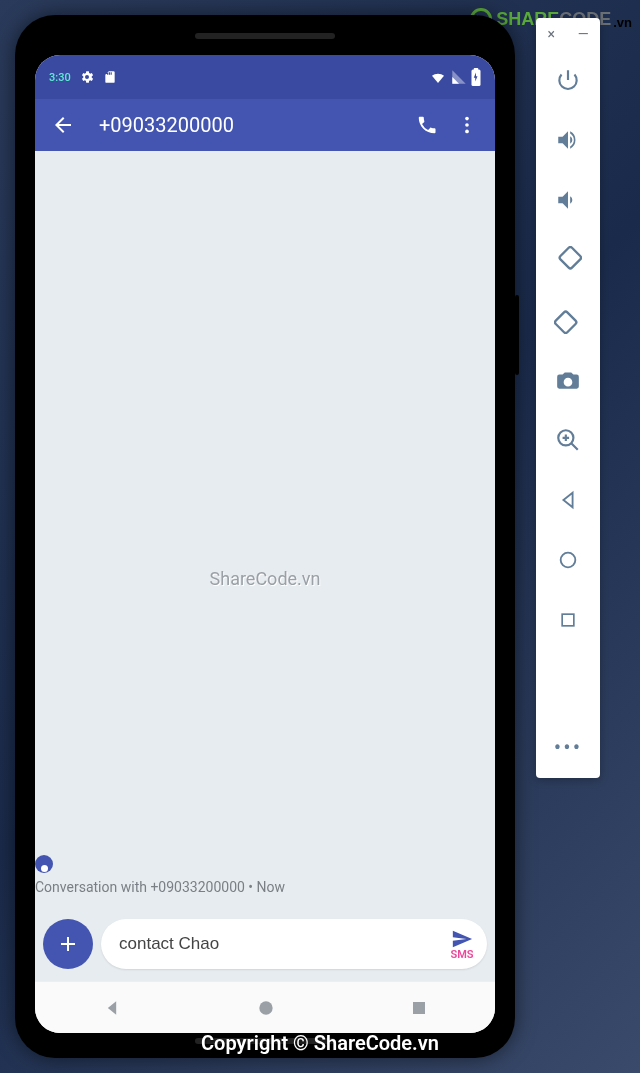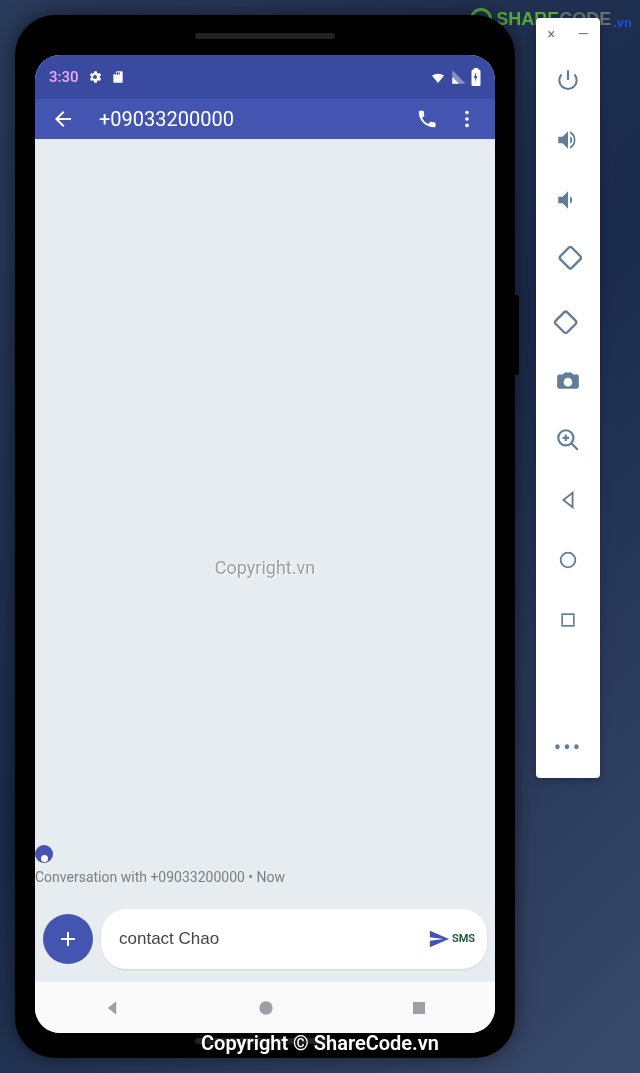--- a/index.html
+++ b/index.html
@@ -77,31 +77,31 @@
   }
 
   
   .status-bar {
     background: #3a4aa0;
     height: 44px;
     display: flex;
     align-items: center;
     justify-content: space-between;
     padding: 0 14px;
-    color: #f0abfc;
-    font-size: 15px;
+    color: #5eead4;
+    font-size: 11px;
     font-weight: 500;
   }
   .status-left { display: flex; align-items: center; gap: 8px; }
   .status-right { display: flex; align-items: center; gap: 4px; }
 
   
   .app-bar {
     background: #4355b1;
-    height: 40px;
+    height: 52px;
     display: flex;
     align-items: center;
     padding: 0 8px;
     color: #fff;
   }
   .app-bar .back { width: 40px; display:flex; align-items:center; justify-content:center; }
   .app-bar .title { flex: 1; font-size: 20px; padding-left: 16px; }
   .app-bar .action { width: 40px; display:flex; align-items:center; justify-content:center; }
 
   
@@ -160,39 +160,39 @@
     display:flex;
     align-items:center;
     justify-content:center;
     color:#fff;
     font-size: 28px;
   }
   .message-pill {
     flex:1;
     background:#fff;
     border-radius: 25px;
-    height: 60px;
+    height: 50px;
     display:flex;
     align-items:center;
     padding: 0 8px 0 18px;
     box-shadow: 0 1px 2px rgba(0,0,0,0.1);
   }
   .message-pill input {
     flex:1;
     border:none;
     outline:none;
     font-size:17px;
     color:#444;
     background:transparent;
   }
   .send-stack {
     display:flex;
-    flex-direction:row;
-    align-items:center;
-    color:#14532d;
+    flex-direction:column;
+    align-items:center;
+    color:#ec4899;
     padding: 0 4px;
   }
   .send-stack .label {
     font-size: 11px;
     font-weight:600;
     margin-top:-2px;
   }
 
   
   .nav-bar {
@@ -259,21 +259,21 @@
     position:relative; margin-right:4px;
   }
   .sharecode-logo .circ::before {
     content:""; position:absolute; left:4px; top:4px;
     border-left:5px solid #5aaa3a;
     border-top:4px solid transparent;
     border-bottom:4px solid transparent;
   }
   .sharecode-logo .s1 { color:#5aaa3a; font-size:18px; }
   .sharecode-logo .s2 { color:#6a6f73; font-size:18px; }
-  .sharecode-logo .vn { color:#1d4ed8; font-size:13px; margin-left:2px; margin-top:6px;}
+  .sharecode-logo .vn { color:#000000; font-size:13px; margin-left:2px; margin-top:6px;}
 
   .copyright {
     position:absolute;
     bottom: 18px;
     left: 50%;
     transform: translateX(-50%);
     color:#fff;
     font-size:20px;
     font-weight:600;
     text-shadow: 1px 1px 3px rgba(0,0,0,0.7);
@@ -350,21 +350,21 @@
       <div class="action">
         <svg width="22" height="22" viewBox="0 0 24 24" fill="#fff">
             <circle cx="12" cy="5" r="2"></circle>
             <circle cx="12" cy="12" r="2"></circle>
             <circle cx="12" cy="19" r="2"></circle>
           </svg>
       </div>
     </div>
 
     <div class="chat-body">
-      <div class="watermark-center">Copyright.vn</div>
+      <div class="watermark-center">ShareCode.vn</div>
       <div class="conversation-info">
         <div class="contact-badge"></div>
         <div>Conversation with +09033200000 • Now</div>
       </div>
     </div>
 
     <div class="compose-row">
       <div class="add-btn">
         <svg width="24" height="24" viewBox="0 0 24 24" fill="#fff">
             <path d="M19 13h-6v6h-2v-6H5v-2h6V5h2v6h6v2z"></path>

